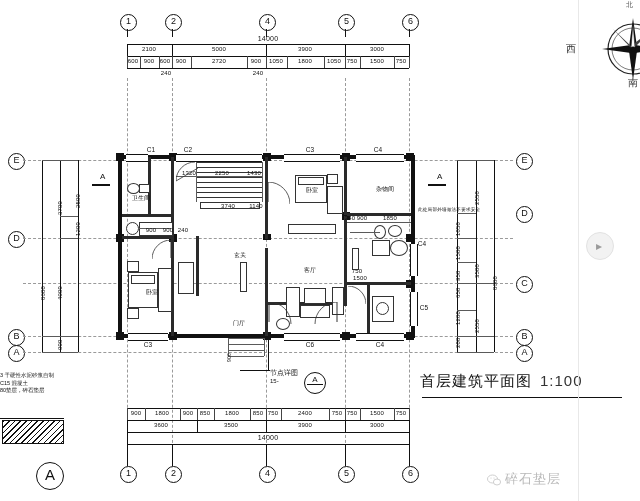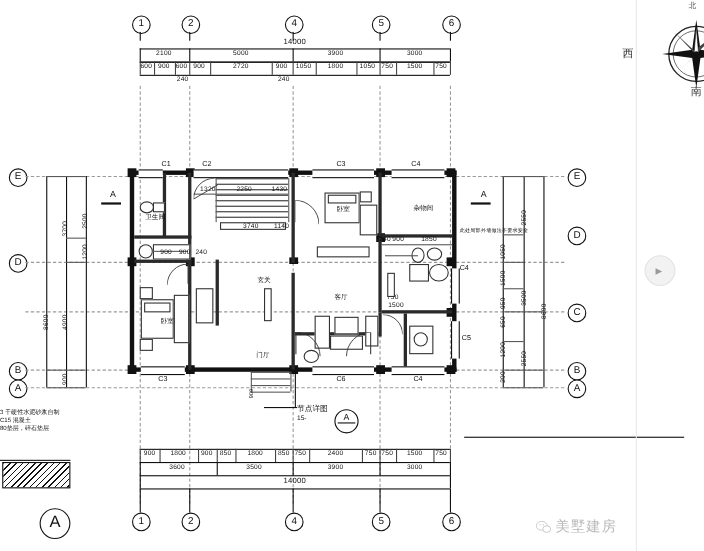--- a/index.html
+++ b/index.html
@@ -475,40 +475,43 @@
   <div class="vline" style="left:172px;top:444px;height:22px;"></div>
   <div class="vline" style="left:266px;top:444px;height:22px;"></div>
   <div class="vline" style="left:345px;top:444px;height:22px;"></div>
   <div class="vline" style="left:409px;top:444px;height:22px;"></div>
   <div class="bub" style="left:120px;top:466px;">1</div>
   <div class="bub" style="left:165px;top:466px;">2</div>
   <div class="bub" style="left:259px;top:466px;">4</div>
   <div class="bub" style="left:338px;top:466px;">5</div>
   <div class="bub" style="left:402px;top:466px;">6</div>
 
+  <div id="title-block">
+    <span class="t-main">首层建筑平面图</span><span class="t-scale">1:100</span>
+  </div>
   <div class="t-rule"></div>
 
   <div id="notes">
     <div class="note-line">3 干硬性水泥砂浆自制</div>
     <div class="note-line">C15   混凝土</div>
     <div class="note-line">80垫层，碎石垫层</div>
   </div>
   <div id="hatch"></div>
   <div class="hline" style="left:0px;top:418px;width:64px;"></div>
 
   <div class="bub big" style="left:36px;top:462px;">A</div>
 
   <div id="wm-ic">
     <svg width="14" height="12" viewBox="0 0 14 12">
       <ellipse cx="5.5" cy="5" rx="5" ry="4" fill="none" stroke="#c9c9c9" stroke-width="0.9"></ellipse>
       <ellipse cx="10" cy="8" rx="3.6" ry="3" fill="#fff" stroke="#c9c9c9" stroke-width="0.9"></ellipse>
       <circle cx="4" cy="4" r="0.6" fill="#c9c9c9"></circle>
       <circle cx="7" cy="4" r="0.6" fill="#c9c9c9"></circle>
     </svg>
   </div>
-  <div id="wm">美墅建房</div>
+  <div id="wm">碎石垫层</div>
 
   <div class="edgeline" style="left:578px;top:0;height:501px;"></div>
   <div class="pgarrow" style="left:586px;top:232px;">
     <span>▸</span>
   </div>
 
 </div>
 
 </body></html>

